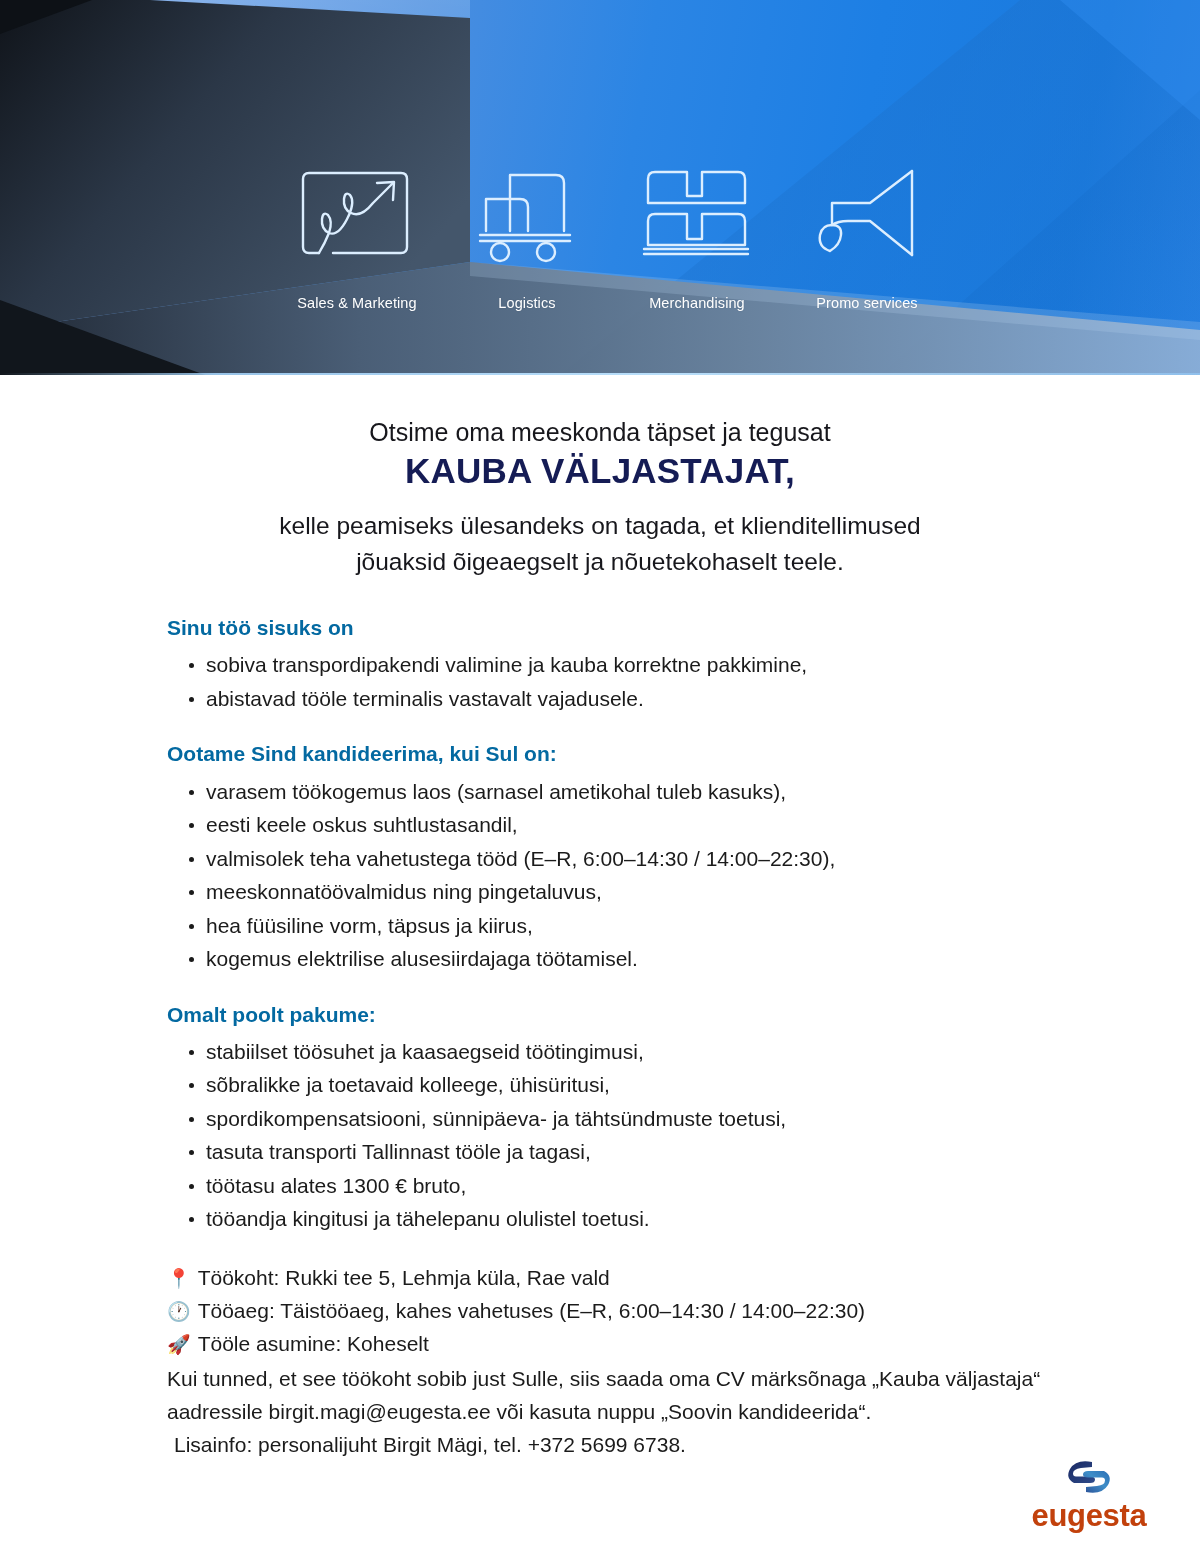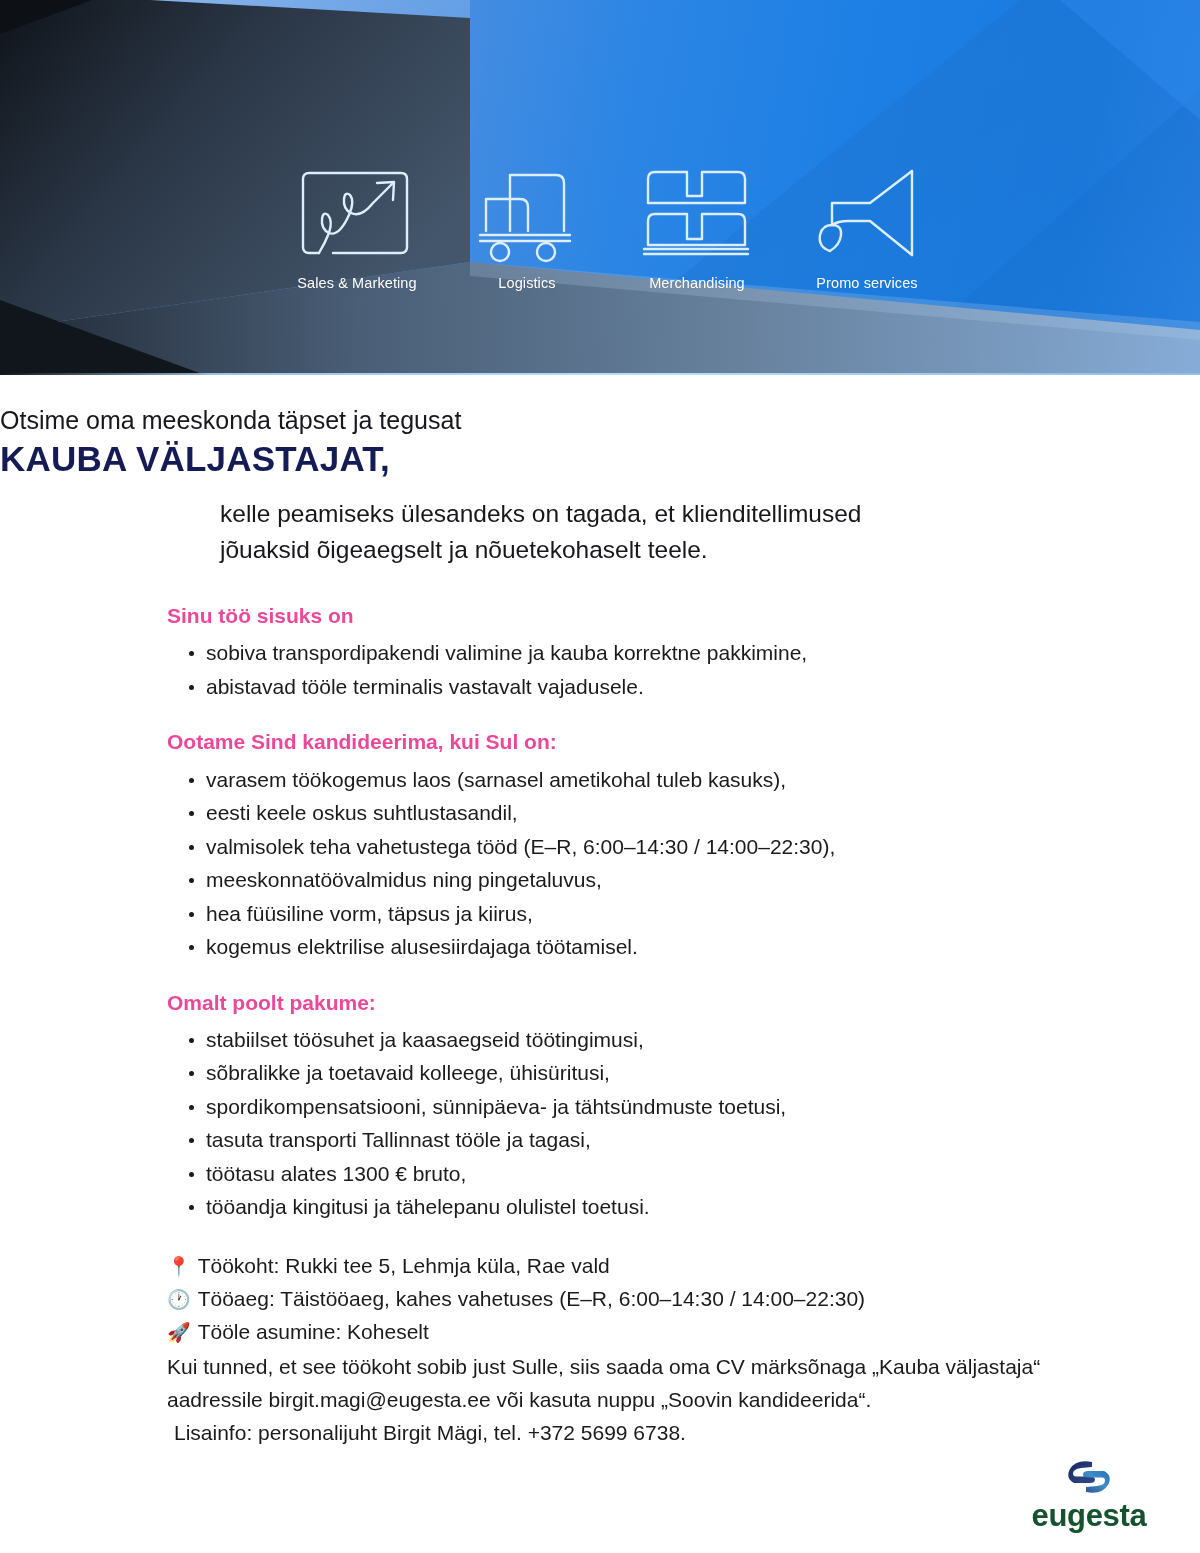--- a/index.html
+++ b/index.html
@@ -46,21 +46,21 @@
     flex-direction: column;
     align-items: center;
   }
   .hero-item .icon-box {
     height: 105px;
     display: flex;
     align-items: center;
     justify-content: center;
   }
   .hero-item .icon-label {
-    margin-top: 10px;
+    margin-top: 30px;
     color: #ffffff;
     font-size: 14.5px;
     letter-spacing: 0.1px;
     white-space: nowrap;
     text-shadow: 0 0 2px rgba(0,0,0,0.10);
   }
   .hero-bottom-edge {
     position: absolute;
     left: 0;
     bottom: 0;
@@ -71,22 +71,22 @@
 
   
   .content {
     position: relative;
     width: 1200px;
     padding: 0;
     color: #1a1a1a;
   }
 
   .intro {
-    text-align: left;
-    padding-top: 28px;
+    text-align: center;
+    padding-top: 40px;
   }
   .intro-line1 {
     font-size: 25px;
     color: #17171c;
     font-weight: 400;
     line-height: 1.38;
   }
   .intro-title {
     font-size: 35px;
     font-weight: 700;
@@ -107,21 +107,21 @@
     margin-top: 34px;
     padding-left: 167px;
     padding-right: 70px;
   }
   .section {
     margin-bottom: 26px;
   }
   .section-heading {
     font-size: 21px;
     font-weight: 700;
-    color: #ec4899;
+    color: #0369a1;
     margin: 6px 0 8px 0;
     line-height: 1.3;
   }
   ul.bullets {
     list-style: none;
     margin: 0;
     padding: 0;
   }
   ul.bullets li {
     position: relative;
@@ -178,21 +178,21 @@
     width: 150px;
     text-align: center;
   }
   .logo-mark {
     display: block;
     margin: 0 auto 4px auto;
   }
   .logo-text {
     font-size: 31px;
     font-weight: 700;
-    color: #14532d;
+    color: #c2410c;
     letter-spacing: -0.3px;
     line-height: 1;
   }
 </style>
 </head>
 <body>
 
 <div class="hero">
 
   <svg class="hero-shape" viewBox="0 0 1200 375" preserveAspectRatio="none">

